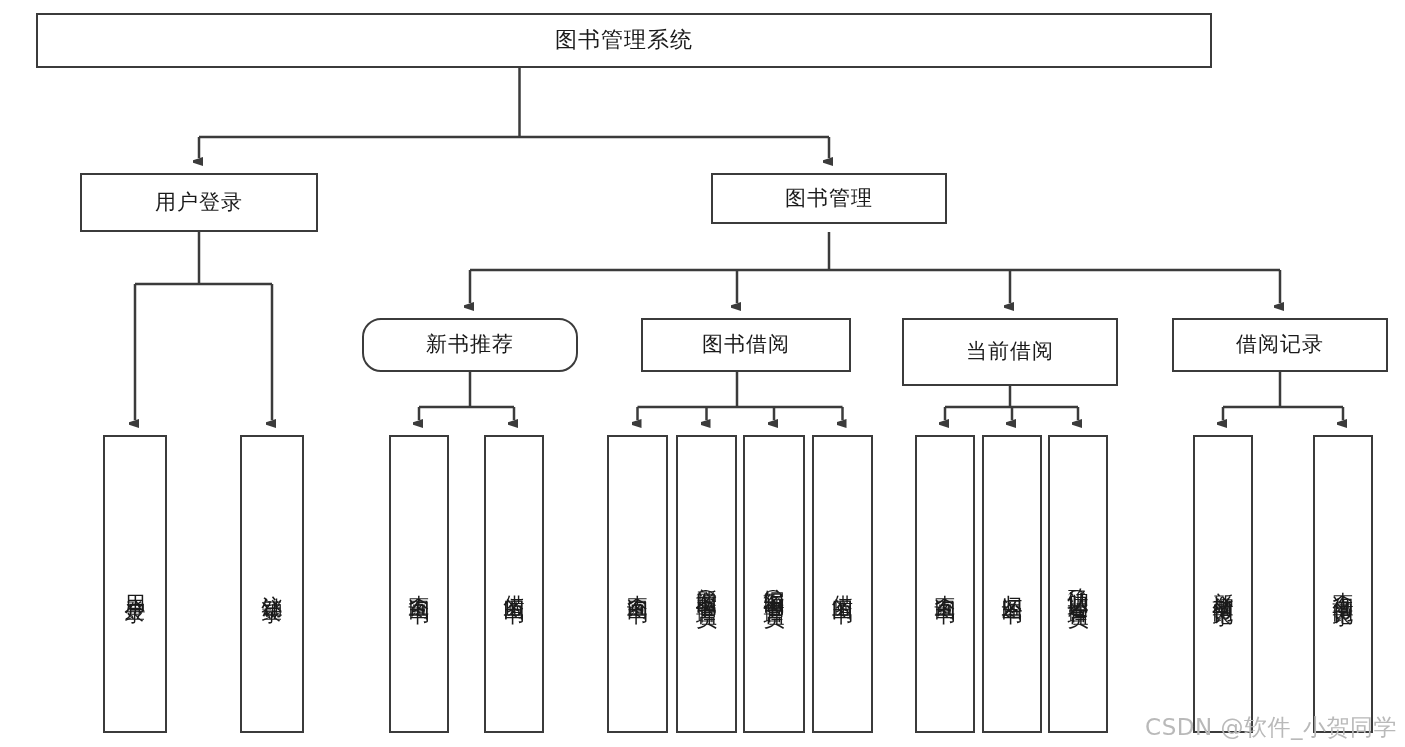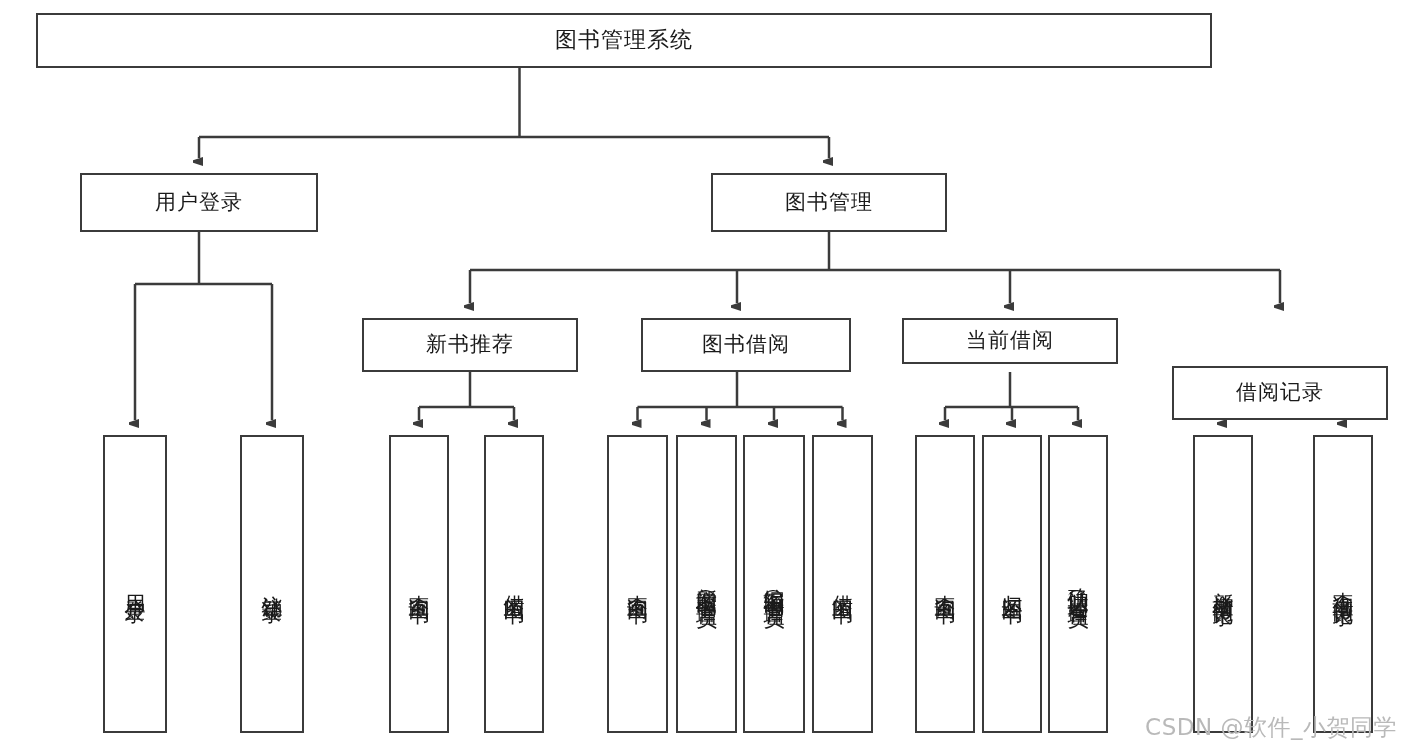--- a/index.html
+++ b/index.html
@@ -111,33 +111,33 @@
         <path d="M1343,407 L1343,420" fill="none" stroke="#3b3b3b" stroke-width="2.5" marker-end="url(#arrow)"></path>
       </g>
   </svg>
   <div id="nodes-layer">
       <div class="node horiz root" style="left: 17px; top: 13px; width: 1176px; height: 55px; margin-left: 19px;">
         <span>图书管理系统</span>
       </div>
       <div class="node horiz" style="left: 80px; top: 173px; width: 238px; height: 59px;">
         <span>用户登录</span>
       </div>
-      <div class="node horiz" style="left: 711px; top: 173px; width: 236px; height: 59px;">
+      <div class="node horiz" style="left: 711px; top: 173px; width: 236px; height: 51px;">
         <span>图书管理</span>
       </div>
-      <div class="node horiz" style="left: 362px; top: 318px; width: 216px; height: 54px;">
+      <div class="node horiz" style="left: 362px; top: 318px; width: 216px; height: 54px; border-radius: 19px;">
         <span>新书推荐</span>
       </div>
       <div class="node horiz" style="left: 632px; top: 318px; width: 210px; height: 54px; margin-left: 9px;">
         <span>图书借阅</span>
       </div>
-      <div class="node horiz" style="left: 902px; top: 318px; width: 216px; height: 46px;">
+      <div class="node horiz" style="left: 902px; top: 318px; width: 216px; height: 68px;">
         <span>当前借阅</span>
       </div>
-      <div class="node horiz" style="left: 1172px; top: 318px; width: 216px; height: 54px; margin-top: 48px;">
+      <div class="node horiz" style="left: 1172px; top: 318px; width: 216px; height: 54px;">
         <span>借阅记录</span>
       </div>
       <div class="node leaf" style="left: 103px; top: 435px; width: 64px; height: 298px;">
         <span class="leaf-text">用户登录</span>
       </div>
       <div class="node leaf" style="left: 240px; top: 435px; width: 64px; height: 298px;">
         <span class="leaf-text">注销登录</span>
       </div>
       <div class="node leaf" style="left: 389px; top: 435px; width: 60px; height: 298px;">
         <span class="leaf-text">查询图书</span>

